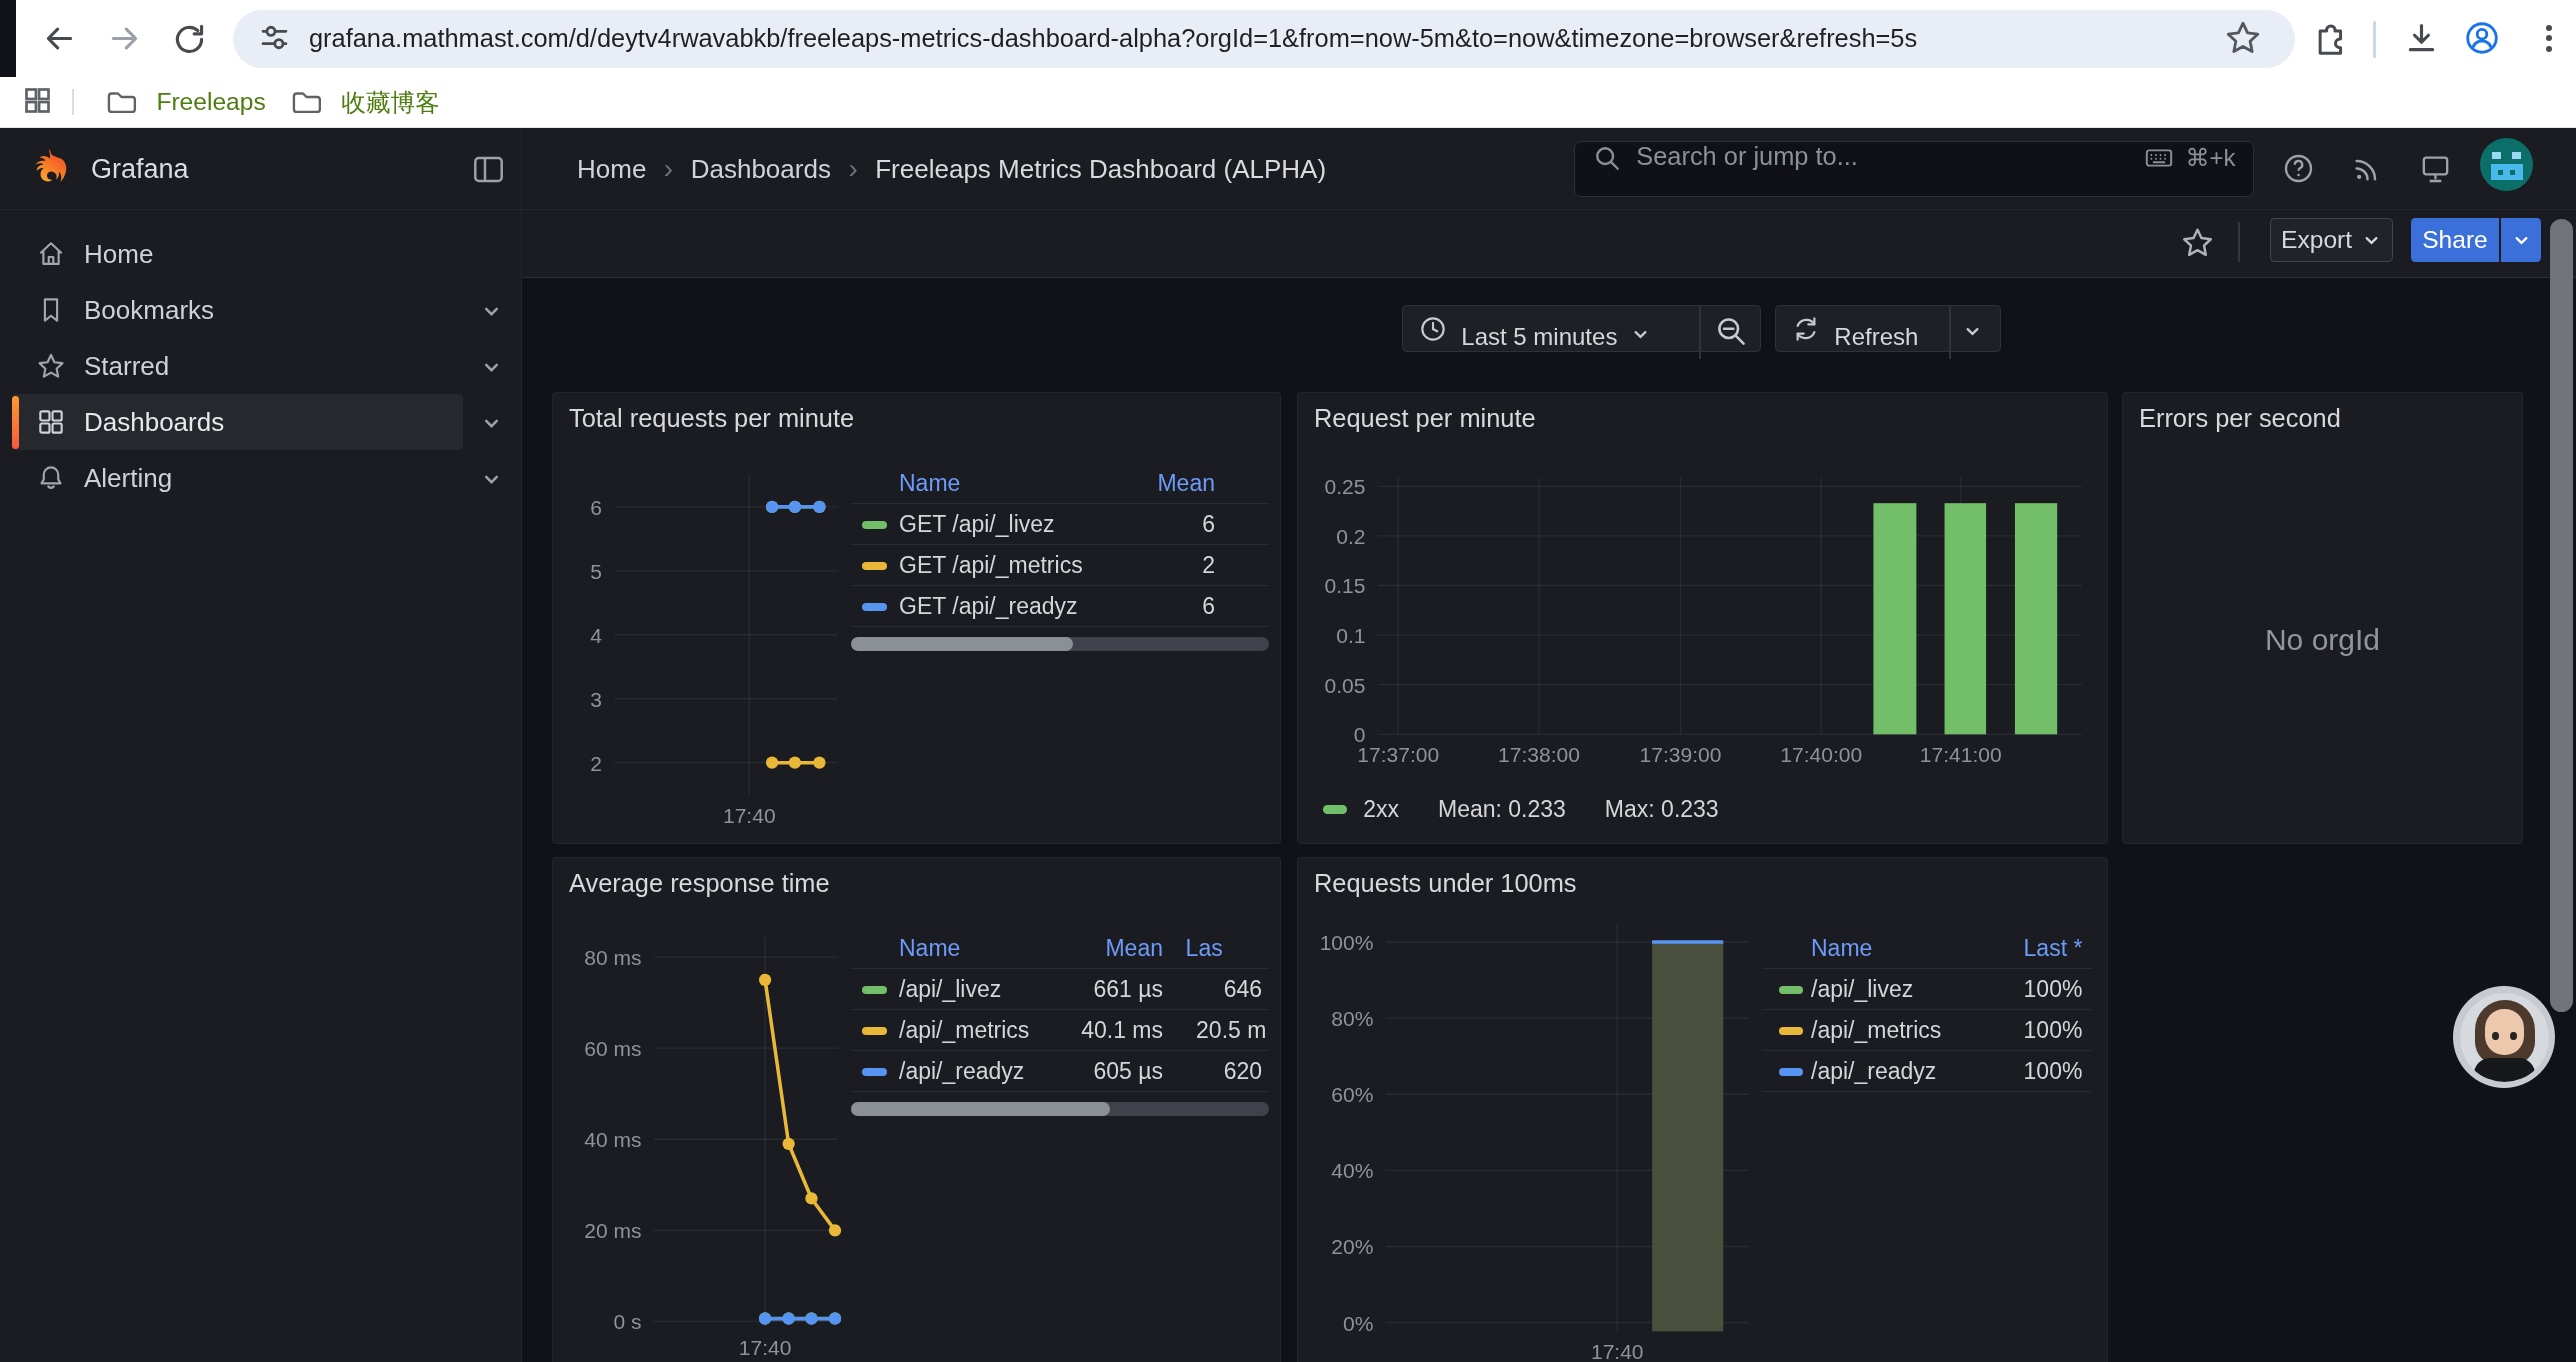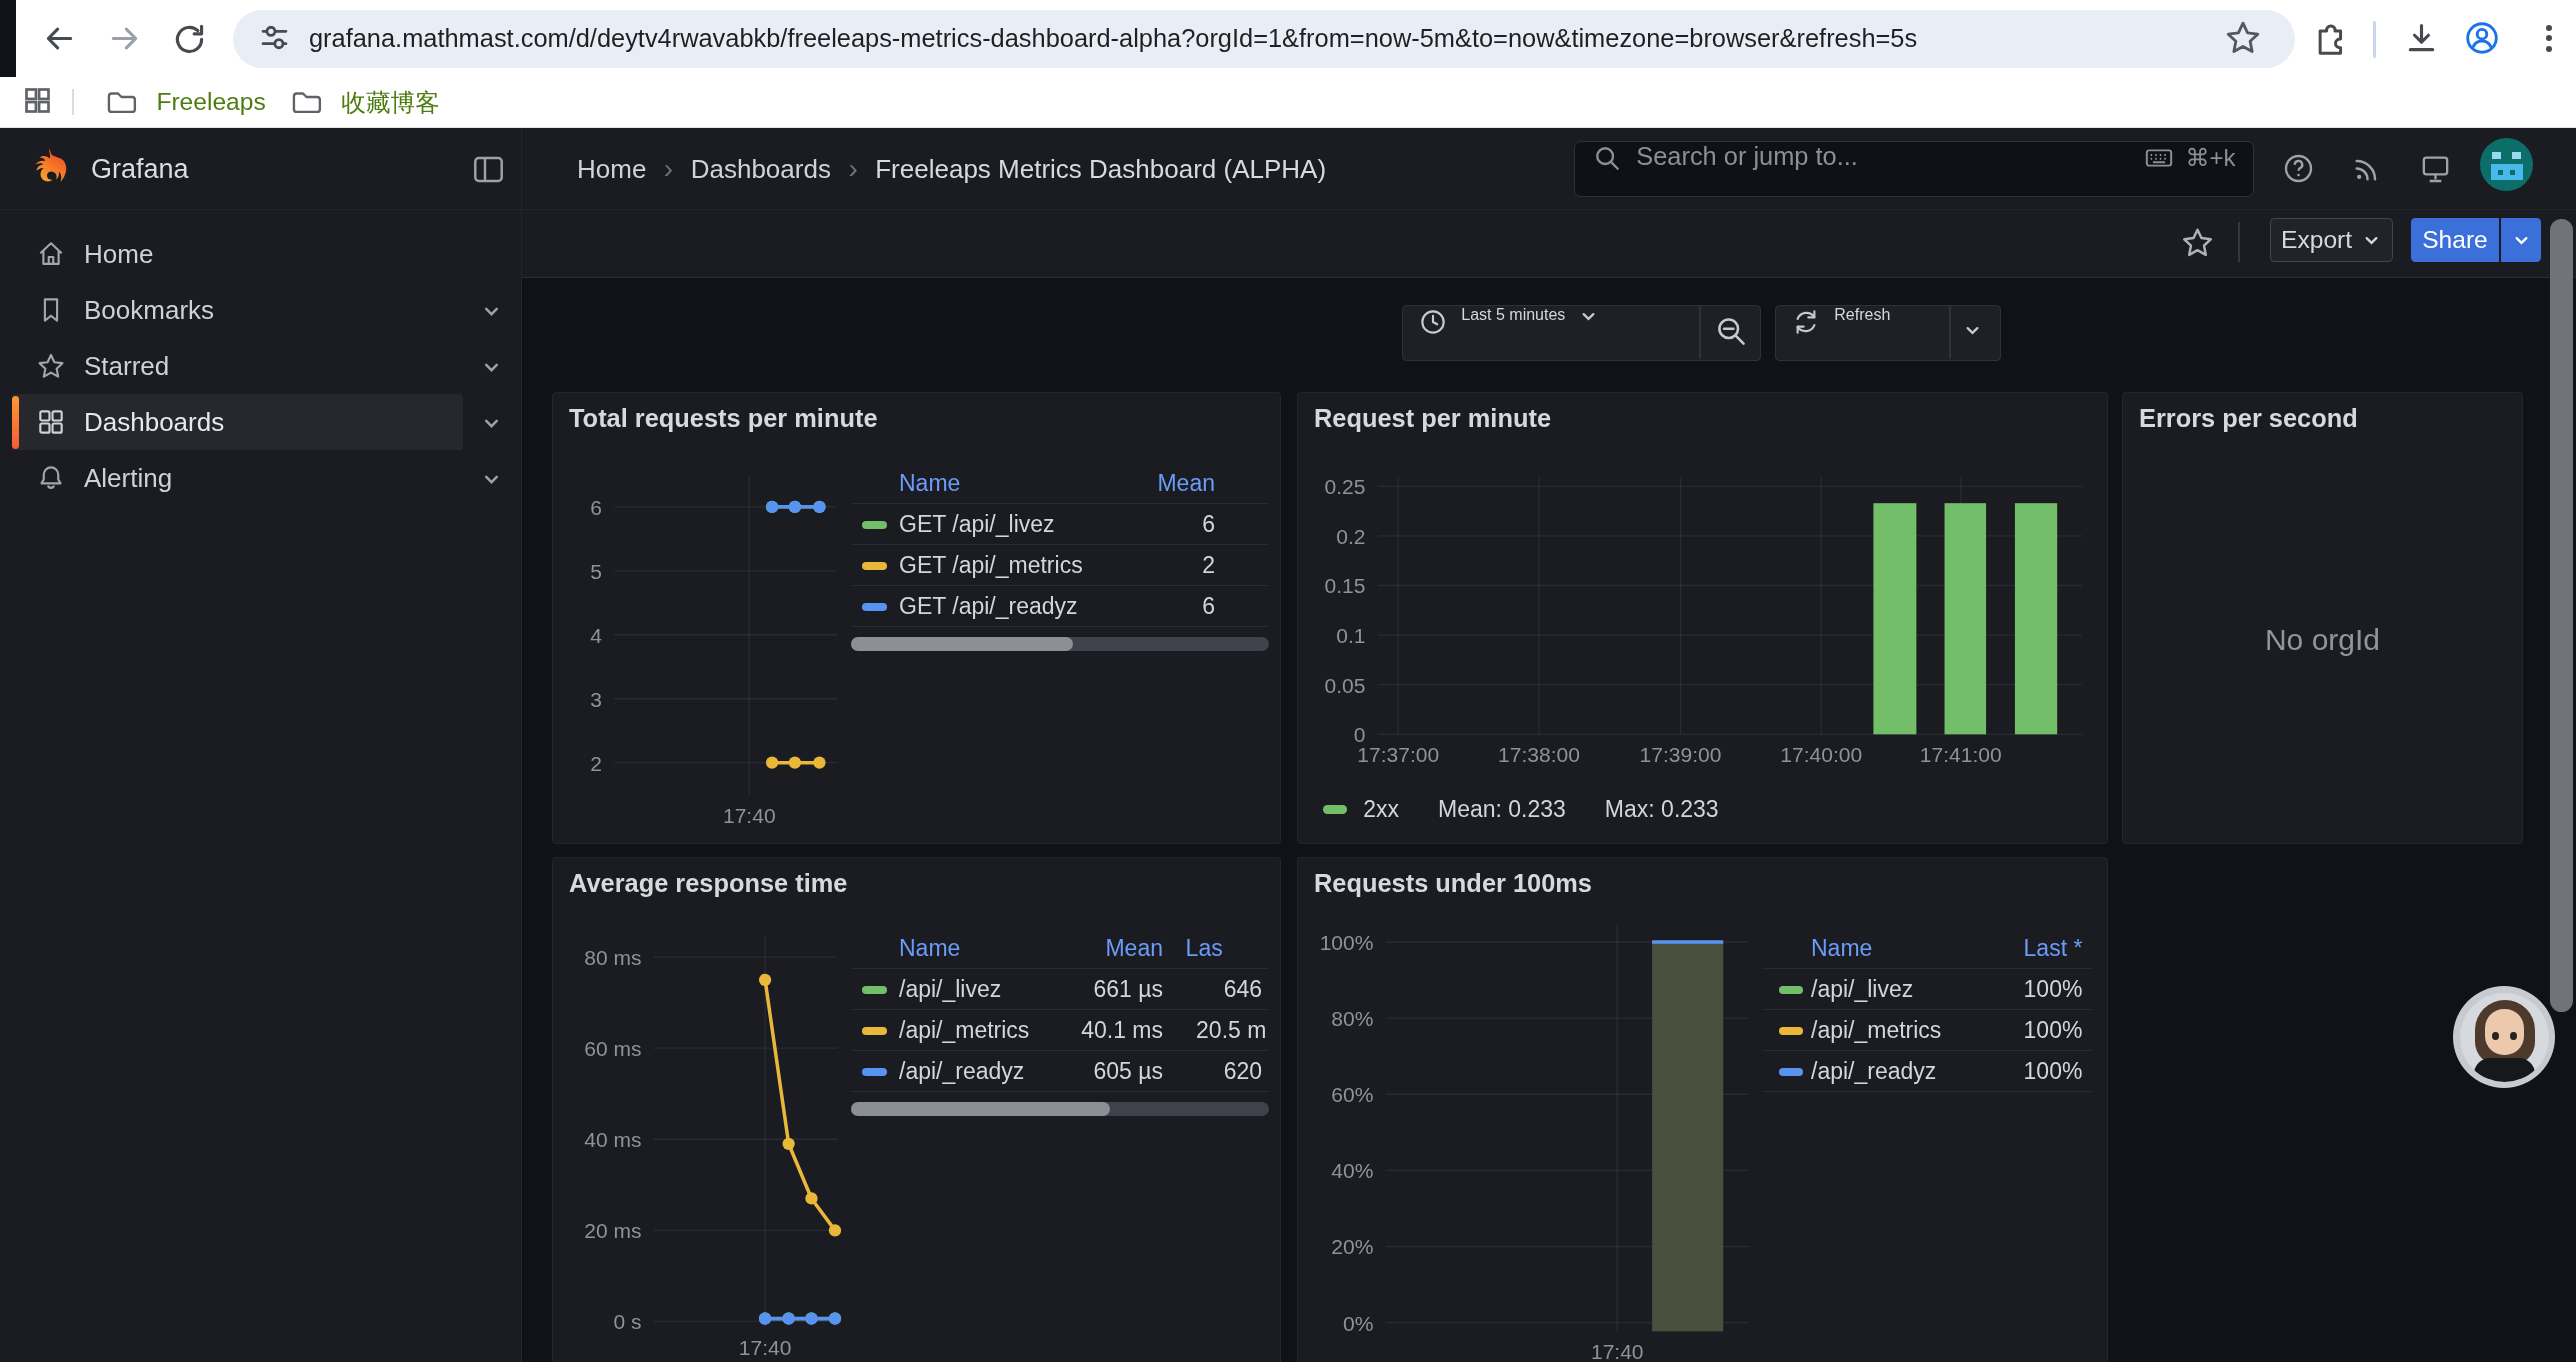--- a/index.html
+++ b/index.html
@@ -63,36 +63,36 @@
   
   #dashhead{position:absolute;left:522px;top:82px;width:2054px;height:68px;background:#1b1c21;border-bottom:1.8px solid #2b2d33}
   #dh-star{position:absolute;left:1657px;top:14px;color:#aeb2ba}
   #dh-div{position:absolute;left:1716px;top:12.3px;width:1.8px;height:40px;background:#35373d}
   #export-btn{position:absolute;left:1748px;top:8px;width:123px;height:44px;background:#222329;border:1.8px solid #44464e;border-radius:4.4px;display:flex;align-items:center;justify-content:center;color:#d7d9dd;font-size:24.6px}
   #export-btn svg{margin-left:8.8px}
   #share-btn{position:absolute;left:1889px;top:8px;width:88px;height:44px;background:#3b6fd9;border-radius:4.4px 0 0 4.4px;display:flex;align-items:center;justify-content:center;color:#ffffff;font-size:24.6px;font-weight:500}
   #share-dd{position:absolute;left:1979px;top:8px;width:40px;height:44px;background:#3b6fd9;border-radius:0 4.4px 4.4px 0;display:flex;align-items:center;justify-content:center;color:#fff}
 
   
-  .tc{position:absolute;top:177px;height:56px;background:#1f2026;border:1.8px solid #2f3238;border-radius:4.4px;display:flex;align-items:flex-start;color:#d5d7db;font-size:16px}
+  .tc{position:absolute;top:177px;height:47px;background:#1f2026;border:1.8px solid #2f3238;border-radius:4.4px;display:flex;align-items:flex-end;color:#d5d7db;font-size:24px}
   #tc-range{left:1402px;width:359px}
   #tc-range .clock{margin-left:14px;color:#c7c9cf}
   #tc-range .txt{margin-left:12.3px}
   #tc-range .chv{margin-left:12.3px;color:#c7c9cf}
   #tc-range .div{position:absolute;left:296px;top:0;width:1.8px;height:53px;background:#2f3238}
   #tc-range .zoom{position:absolute;left:309px;top:6.1px;color:#c7c9cf}
   #tc-refresh{left:1775px;width:226px}
   #tc-refresh .sync{margin-left:14px;color:#c7c9cf}
   #tc-refresh .txt{margin-left:12.3px}
   #tc-refresh .div{position:absolute;left:173px;top:0;width:1.8px;height:53px;background:#2f3238}
   #tc-refresh .chv{position:absolute;left:186px;top:14px;color:#c7c9cf}
 
   
   .panel{position:absolute;background:#1b1c21;border:1.8px solid #24262c;border-radius:3.5px;overflow:hidden}
-  .ptitle{position:absolute;left:16px;top:10.5px;font-size:25.4px;font-weight:700;color:#d8d9dd;cursor:pointer}
+  .ptitle{position:absolute;left:16px;top:10.5px;font-size:25.4px;font-weight:400;color:#d8d9dd;cursor:pointer}
   svg.chart{position:absolute;left:0;top:0}
   svg .axis{font-size:24px;fill:#8e929a;font-family:"Liberation Sans",sans-serif}
   .nodata{position:absolute;left:0;right:0;top:230px;text-align:center;font-size:30px;color:#9195a0}
 
   
   .legend{position:absolute;top:70px;font-size:23px;color:#d4d6da}
   .lhead{position:relative;height:40px;color:#6d9bf8;font-weight:400}
   .lhead .c0{position:absolute;left:48px;line-height:40px}
   .lrow{position:relative;height:41px;border-top:1.8px solid rgba(204,204,220,.09)}
   .legend .bend{border-top:1.8px solid rgba(204,204,220,.09)}

